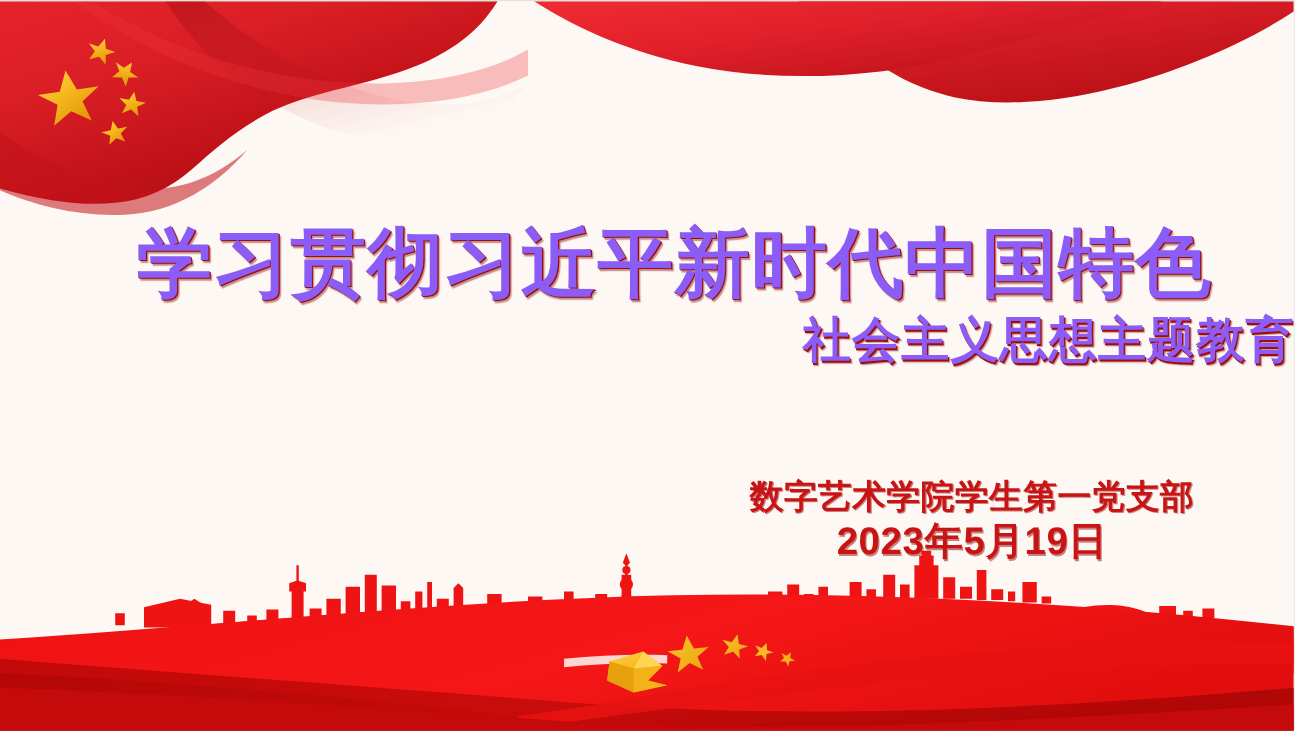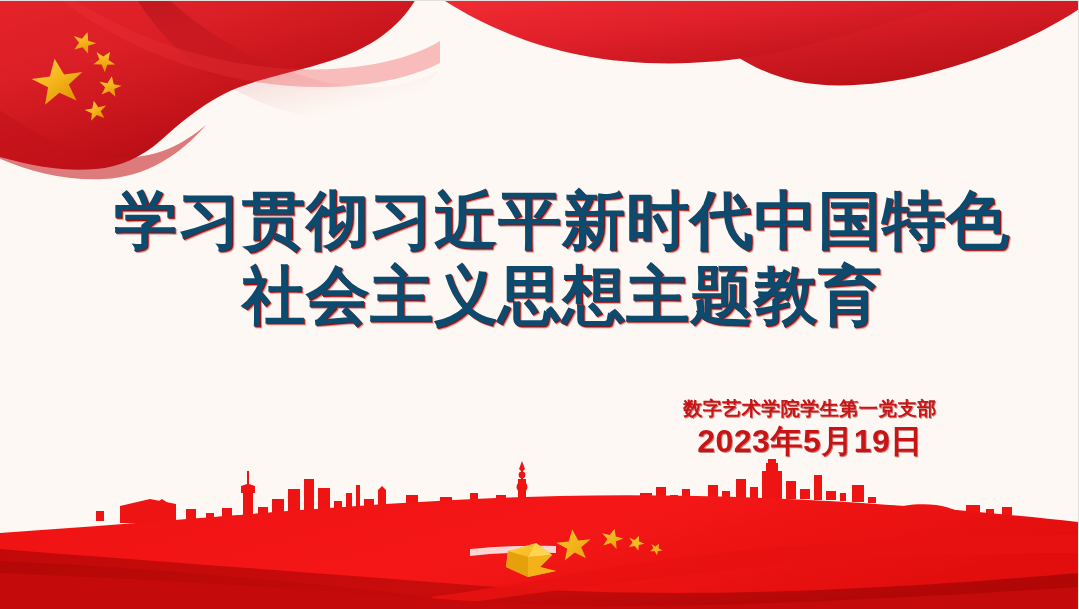--- a/index.html
+++ b/index.html
@@ -30,46 +30,46 @@
   #title-block {
     position: absolute;
     left: 0;
     top: 188px;
     width: 1079px;
     text-align: center;
     line-height: 1.0;
   }
   .title-line {
     display: block;
-    color: #0c4a6e;
+    color: #8b5cf6;
     font-weight: 700;
     font-size: 63px;
     letter-spacing: 1px;
     text-shadow:
        1px 1px 0 #a00b0b,
        2px 2px 1px rgba(120,8,8,0.45);
     white-space: nowrap;
     padding-left: 45px;
   }
   .title-line.l1 { font-size: 63px; }
-  .title-line.l2 { font-size: 63px; margin-top: 12px; }
+  .title-line.l2 { font-size: 40px; margin-top: 12px; text-align: right; }
 
   #org-block {
     position: absolute;
     left: 560px;
     top: 398px;
     width: 500px;
     text-align: center;
     line-height: 1.06;
   }
   .org-line {
     display: block;
     color: #c81414;
     font-weight: 700;
-    font-size: 19px;
+    font-size: 28px;
     letter-spacing: 0.5px;
     text-shadow: 1px 1px 0 rgba(150,10,10,0.5);
     white-space: nowrap;
   }
   .org-line.date {
     font-size: 32px;
     margin-top: 6px;
   }
 </style>
 </head>

